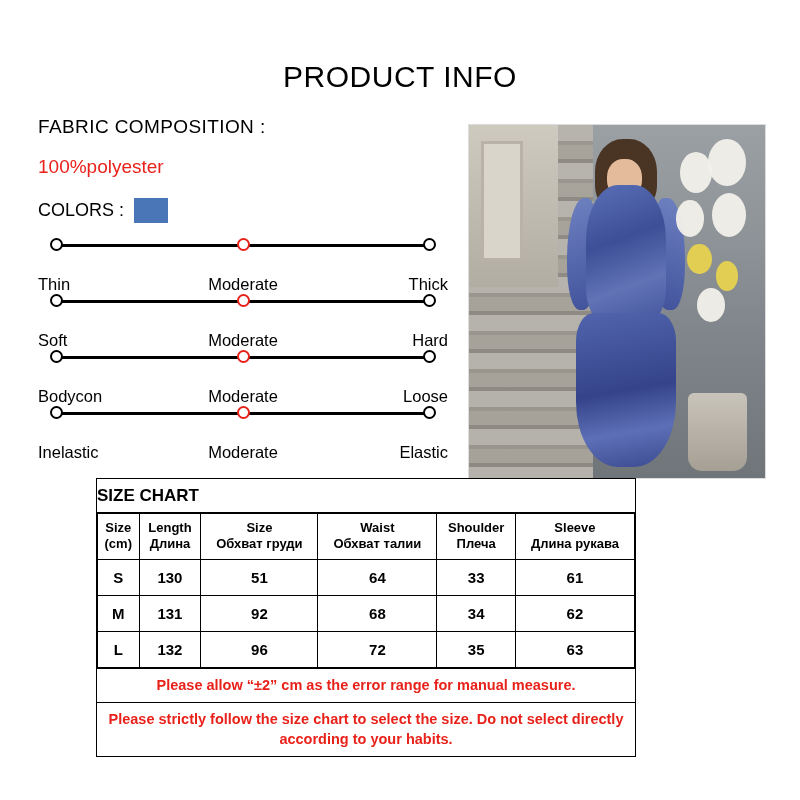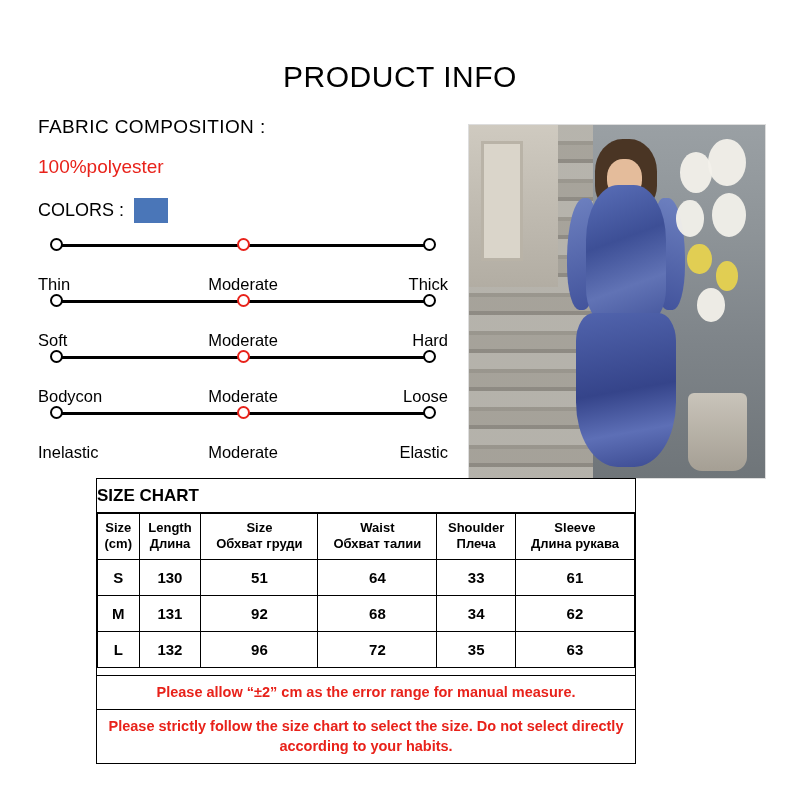--- a/index.html
+++ b/index.html
@@ -191,21 +191,21 @@
   .hdr-cell { line-height: 1.25; font-size: 13px; padding: 6px 2px; }
   .data-cell { font-size: 15px; padding: 9px 2px; }
   .note {
     color: #e8221a;
     font-weight: bold;
     font-size: 14.5px;
     text-align: center;
     padding: 7px 6px;
     line-height: 1.35;
   }
-  .note.first { border-top: 1.2px solid #000; border-bottom: 1.2px solid #000; margin-top: 7px; }
+  .note.first { border-top: 1.2px solid #000; border-bottom: 1.2px solid #000; }
 </style>
 </head>
 <body>
 
 <div class="page">
 
   <div class="title">PRODUCT INFO</div>
 
   <div class="top-section">
 

